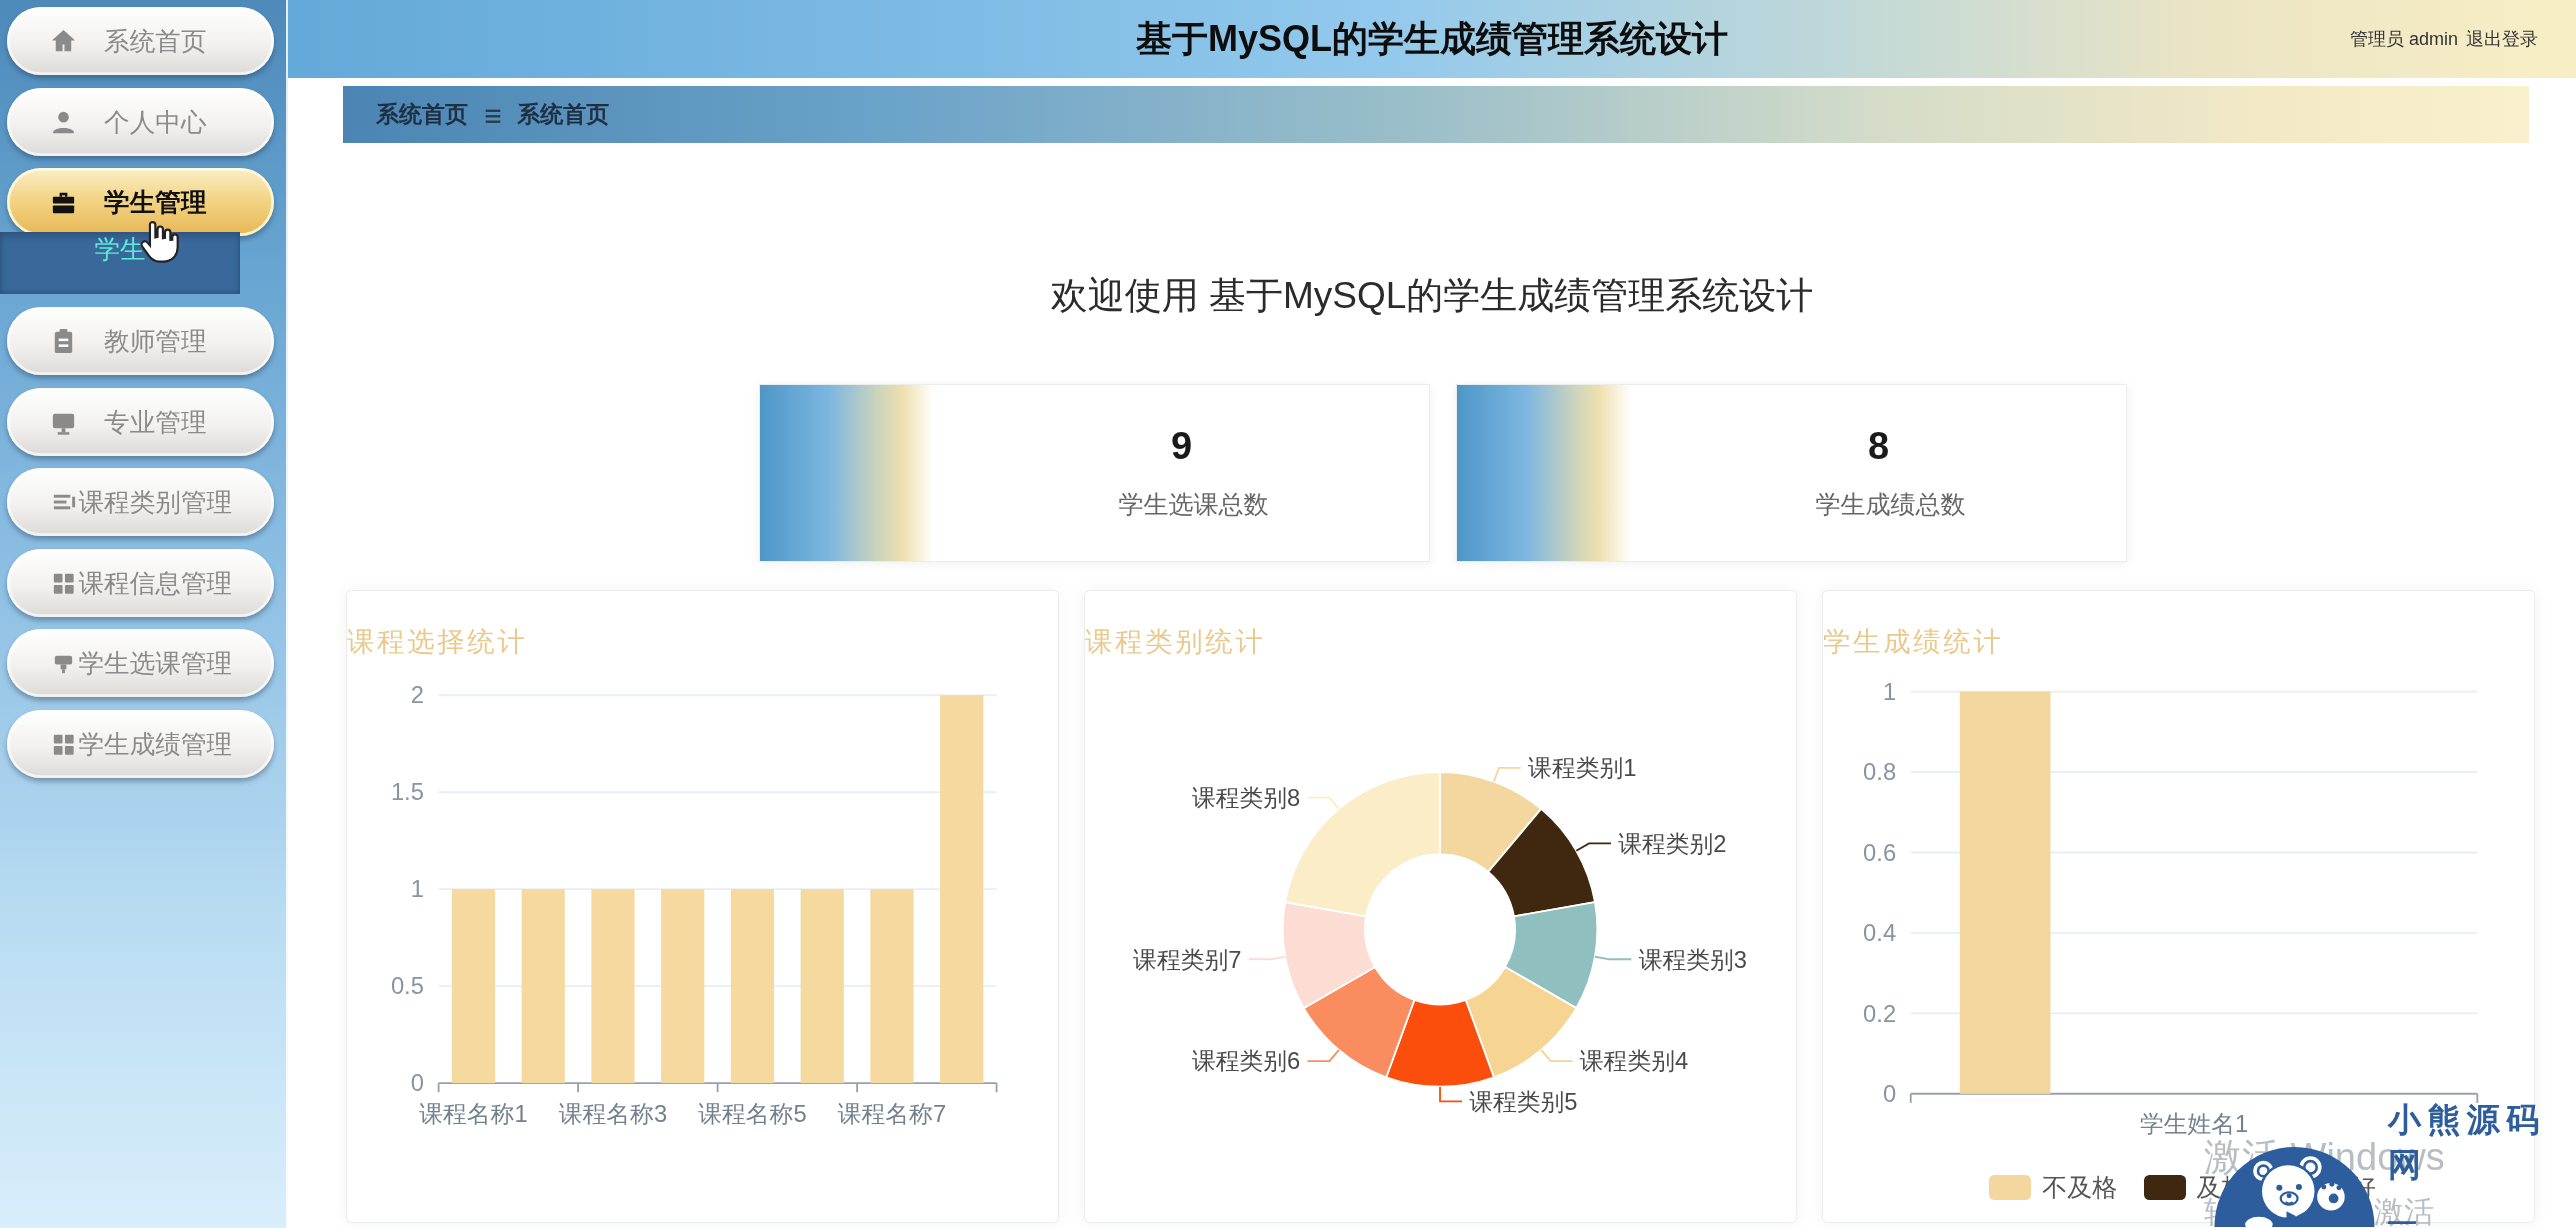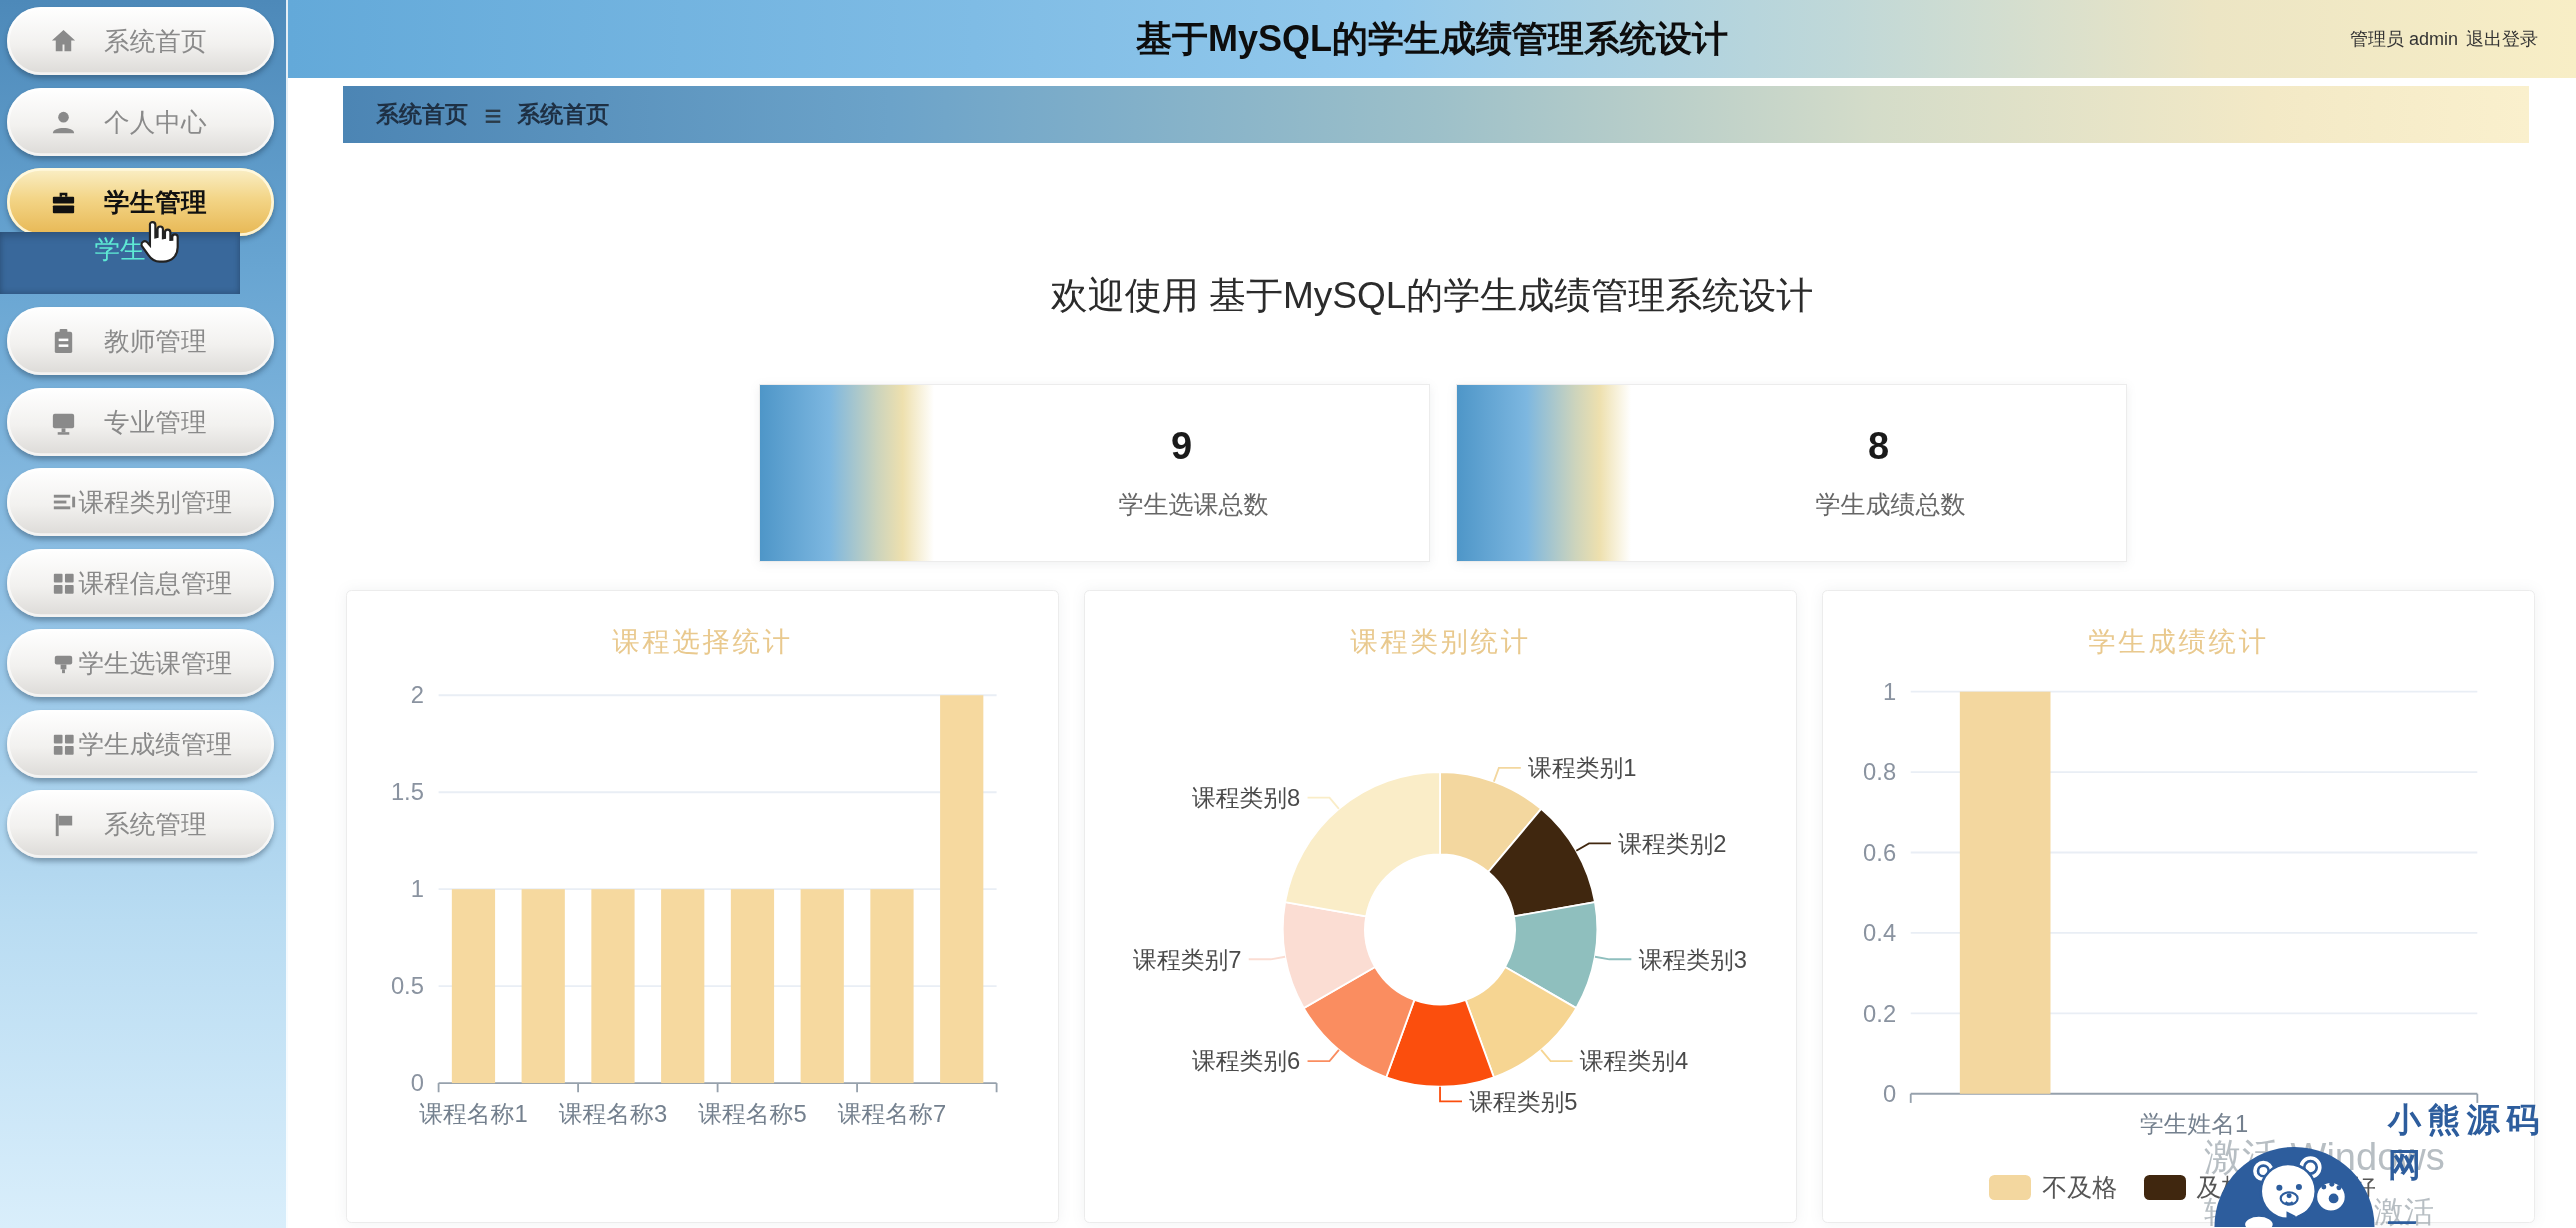--- a/index.html
+++ b/index.html
@@ -45,21 +45,21 @@
     border:0.9px solid #ececec;box-shadow:0 1.8px 9.1px rgba(120,130,140,.12);display:flex;}
   .stat-strip{width:174px;height:100%;
     background:linear-gradient(90deg,#4e96c8 0%,#7db7e0 40%,#cdd4bc 68%,#eee0ae 82%,#ffffff 100%);}
   .stat-body{flex:1;display:flex;flex-direction:column;align-items:center;justify-content:center;gap:20px;}
   .stat-value{font-size:38px;font-weight:bold;color:#1a1a1a;}
   .stat-label{font-size:25px;color:#666;margin-left:24px;}
 
   
   .panel{position:absolute;top:590px;height:631px;background:#fff;border:0.9px solid #ececec;
     border-radius:5.5px;box-shadow:0 0 12.8px rgba(120,130,140,.10);}
-  .chart-title{margin:33px 0 8px;text-align:center;font-size:27.4px;color:#e9c98e;font-weight:400;letter-spacing:2.7px;}
+  .chart-title{margin:33px 0 8px;text-align:left;font-size:27.4px;color:#e9c98e;font-weight:400;letter-spacing:2.7px;}
   svg.chart{position:absolute;left:0;top:64px;}
   svg text{font-family:inherit;}
   .legend{position:absolute;bottom:18.3px;left:0;width:100%;display:flex;justify-content:center;
     align-items:center;gap:18.3px;z-index:1;}
   .legend-item{display:flex;align-items:center;gap:11px;cursor:pointer;padding-left:8px;}
   .legend-swatch{width:42px;height:25px;border-radius:5.5px;display:inline-block;}
   .legend-label{font-size:25px;color:#555;}
 
   
   #activation{position:absolute;left:2204px;top:1132px;color:rgba(135,146,155,.6);z-index:5;pointer-events:none;}
@@ -165,29 +165,20 @@
     <div class="side-item" style="top:710px">
       <span class="icon">
           <svg viewBox="0 0 30 30">
             <rect fill="currentColor" x="5" y="5" width="9" height="9" rx="1"></rect>
             <rect fill="currentColor" x="16.5" y="5" width="9" height="9" rx="1"></rect>
             <rect fill="currentColor" x="5" y="16.5" width="9" height="9" rx="1"></rect>
             <rect fill="currentColor" x="16.5" y="16.5" width="9" height="9" rx="1"></rect>
           </svg>
         </span>
       <span class="lbl">学生成绩管理</span>
-    </div>
-    <div class="side-item" style="top:790px">
-      <span class="icon">
-          <svg viewBox="0 0 30 30">
-            <rect fill="currentColor" x="7" y="4" width="3" height="23"></rect>
-            <path fill="currentColor" d="M10 6h14v10H10z"></path>
-          </svg>
-        </span>
-      <span class="lbl">系统管理</span>
     </div>
   </div>
 
   <div id="cursor">
     <svg viewBox="0 0 34 38">
         <path d="M10 3c1.2 0 2.1.9 2.1 2.1v9.2l1.6-.3V8.3c0-1.1.9-2 2-2s2 .9 2 2v6.6l1.5-.2v-4.1c0-1.1.9-2 2-2s2 .9 2 2v5.5l1.4-.1v-1.9c0-1.1.9-2 2-2s2 .9 2 2v7.6c0 6-4.2 10.6-10.7 10.6h-2.6c-3.6 0-6-1.4-8.2-4.6l-4.8-6.8c-.8-1.1-.5-2.6.6-3.3 1-.7 2.4-.5 3.2.4l2 2.3V5.1C7.9 3.9 8.8 3 10 3z" fill="#fff" stroke="#222" stroke-width="1.6"></path>
       </svg>
   </div>
 
   <div id="header">

